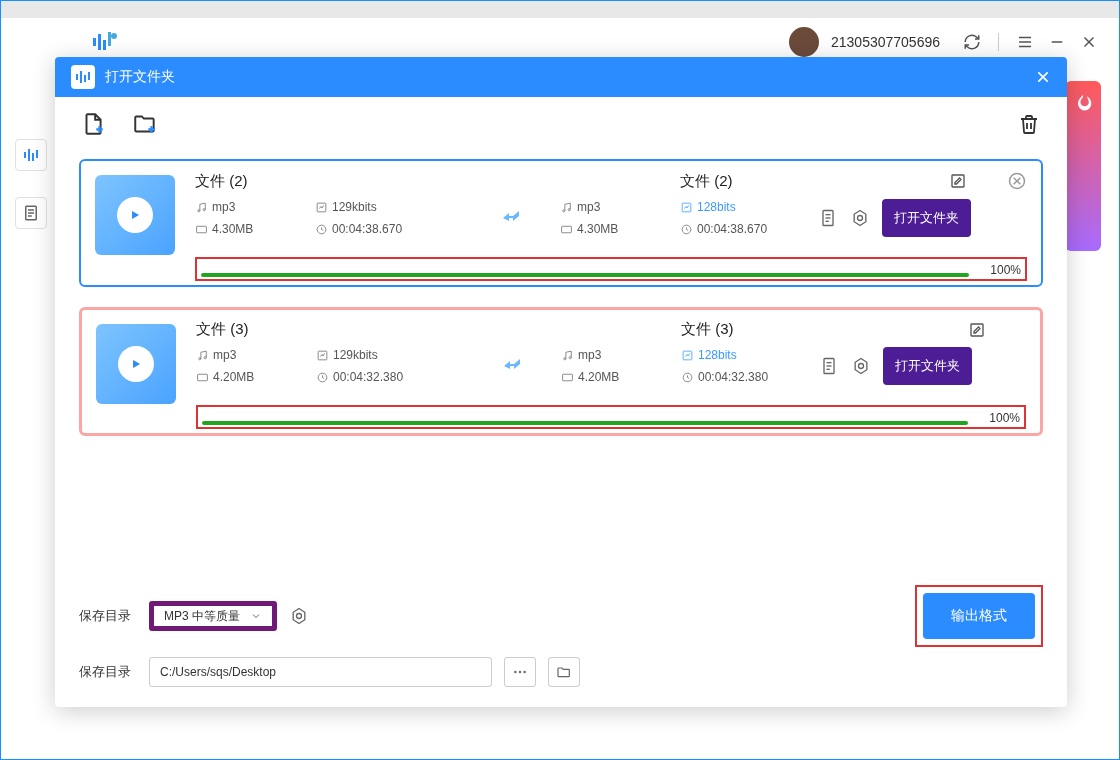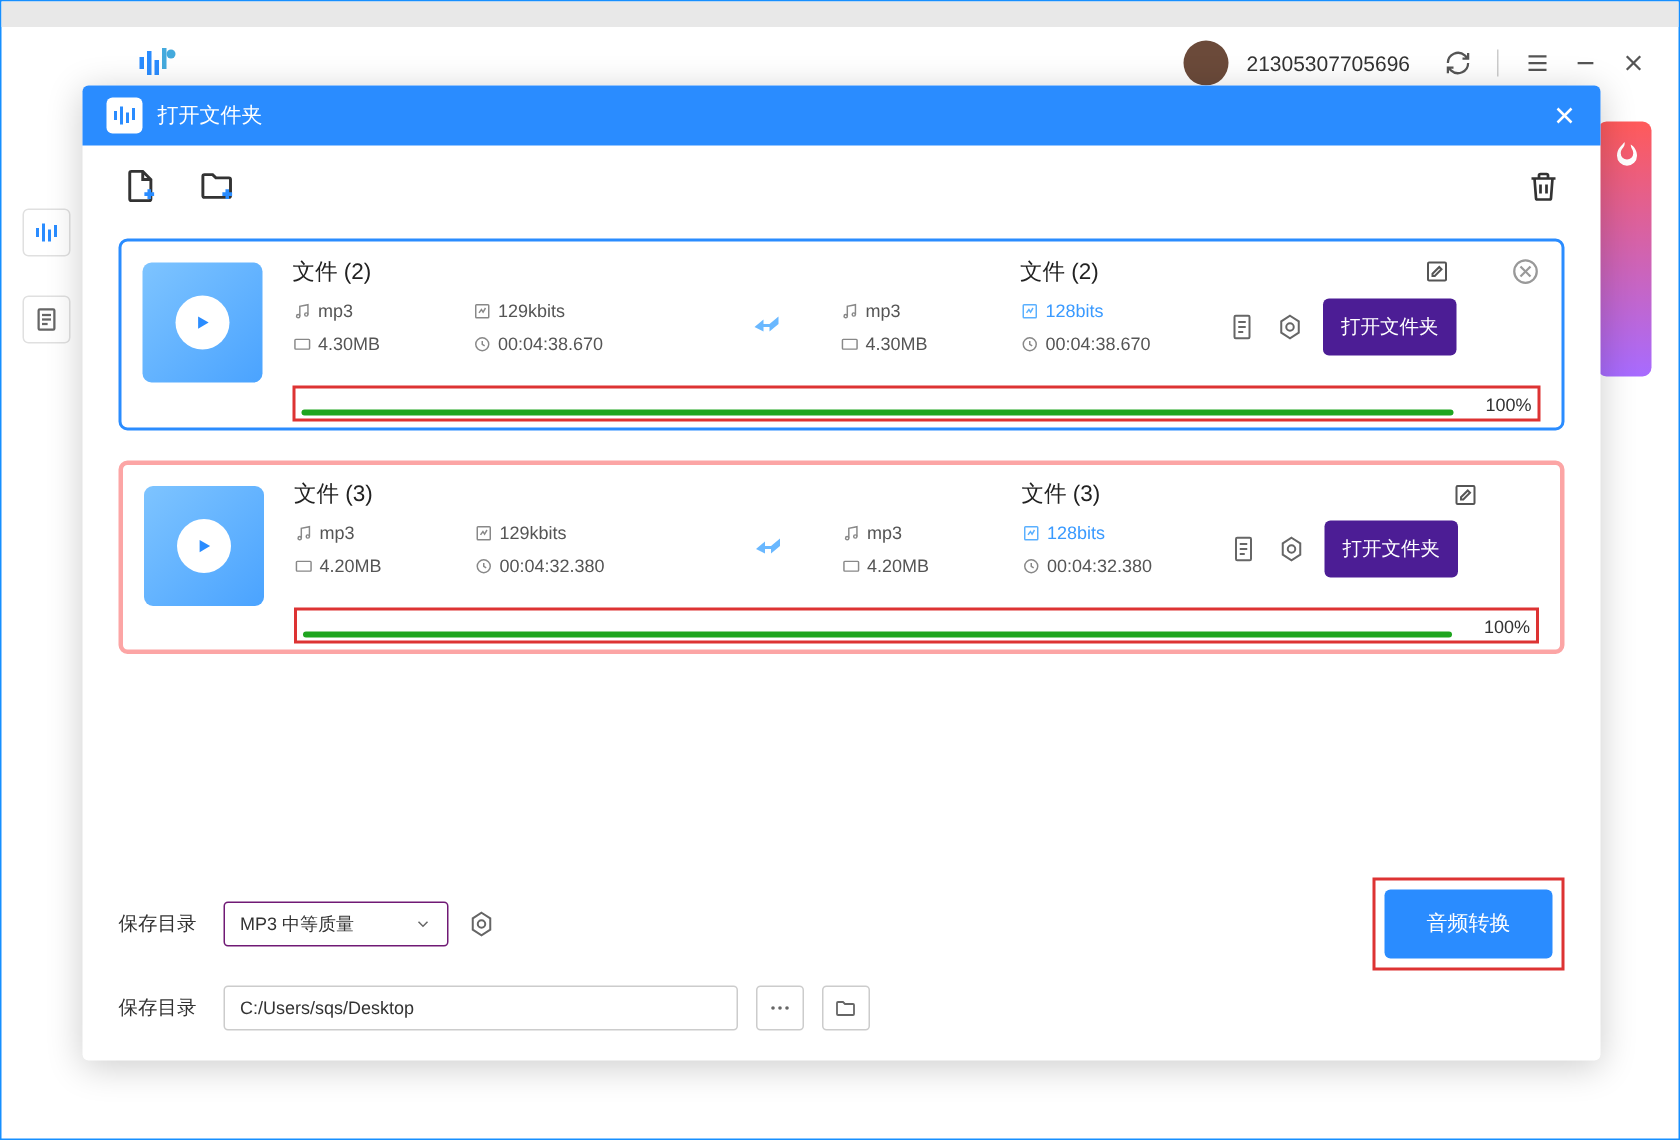--- a/index.html
+++ b/index.html
@@ -41,21 +41,21 @@
 .link-blue{color:#3a9aff;cursor:pointer}
 .action-col{display:flex;align-items:center;gap:12px;margin-left:8px}
 .mini-icon{cursor:pointer;color:#555}
 .open-btn{background:#4c1d95;color:#fff;border:none;border-radius:4px;padding:10px 12px;font-size:13px;cursor:pointer}
 .progress-wrap{margin-top:20px;border:2px solid #d33;padding:4px 4px 2px 4px;display:flex;align-items:flex-end;gap:10px}
 .progress-bar{flex:1;height:4px;background:#1fa51f;border-radius:2px}
 .progress-pct{font-size:12px;color:#333;width:42px;text-align:right}
 .footer{padding:14px 24px 20px 24px;border-top:0;display:flex;flex-direction:column;gap:14px}
 .f-row{display:flex;align-items:center;gap:12px}
 .f-label{font-size:13px;color:#333;width:58px}
-.select-box{border:1px solid #701a75;border-radius:3px;height:30px;width:150px;display:flex;align-items:center;padding:0 10px;font-size:12px;color:#333;cursor:pointer;justify-content:space-between}
+.select-box{border:5px solid #701a75;border-radius:3px;height:30px;width:128px;display:flex;align-items:center;padding:0 10px;font-size:12px;color:#333;cursor:pointer;justify-content:space-between}
 .path-box{border:1px solid #ccc;border-radius:3px;height:30px;width:343px;display:flex;align-items:center;padding:0 10px;font-size:12px;color:#333}
 .icon-btn-sq{width:32px;height:30px;border:1px solid #ccc;border-radius:3px;display:flex;align-items:center;justify-content:center;cursor:pointer;color:#666}
 .convert-wrap{margin-left:auto;border:2px solid #d33;padding:6px}
 .convert-btn{background:#2a8cff;color:#fff;border:none;border-radius:4px;padding:14px 28px;font-size:14px;cursor:pointer}
 .ic{width:13px;height:13px;display:inline-block}
 svg{display:block}
 </style>
 </head>
 <body>
 
@@ -413,21 +413,21 @@
               <path d="M6 9l6 6 6-6"></path>
             </svg>
         </div>
         <div class="mini-icon">
             <svg width="20" height="20" viewBox="0 0 24 24" fill="none" stroke="#666" stroke-width="1.6">
               <polygon points="12,3 19,7.5 19,16.5 12,21 5,16.5 5,7.5"></polygon>
               <circle cx="12" cy="12" r="3"></circle>
             </svg>
           </div>
         <div class="convert-wrap">
-          <button class="convert-btn">音频转换</button>
+          <button class="convert-btn">输出格式</button>
         </div>
       </div>
       <div class="f-row" style="margin-top:-4px">
         <div class="f-label">保存目录</div>
         <div class="path-box">
             <span>C:/Users/sqs/Desktop</span>
           </div>
         <div class="icon-btn-sq">
           <svg width="16" height="16" viewBox="0 0 24 24" fill="#666">
               <circle cx="5" cy="12" r="1.8"></circle>

